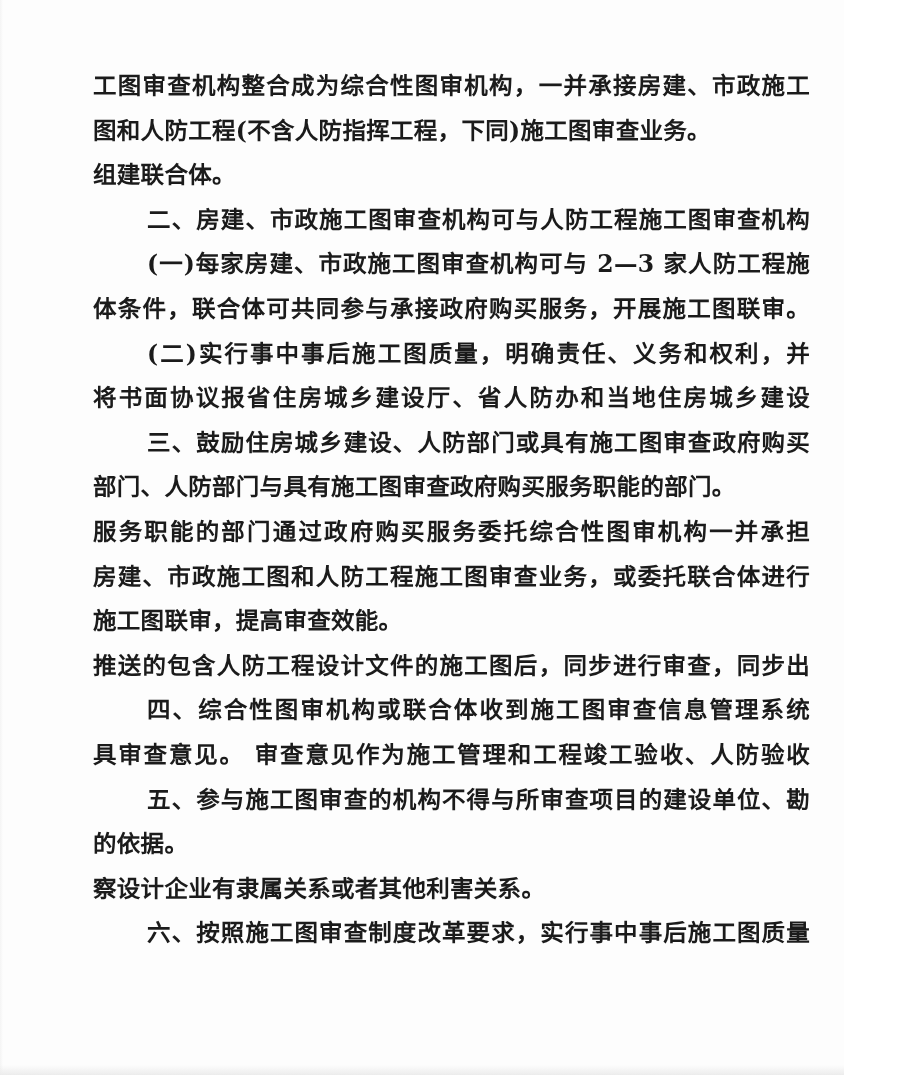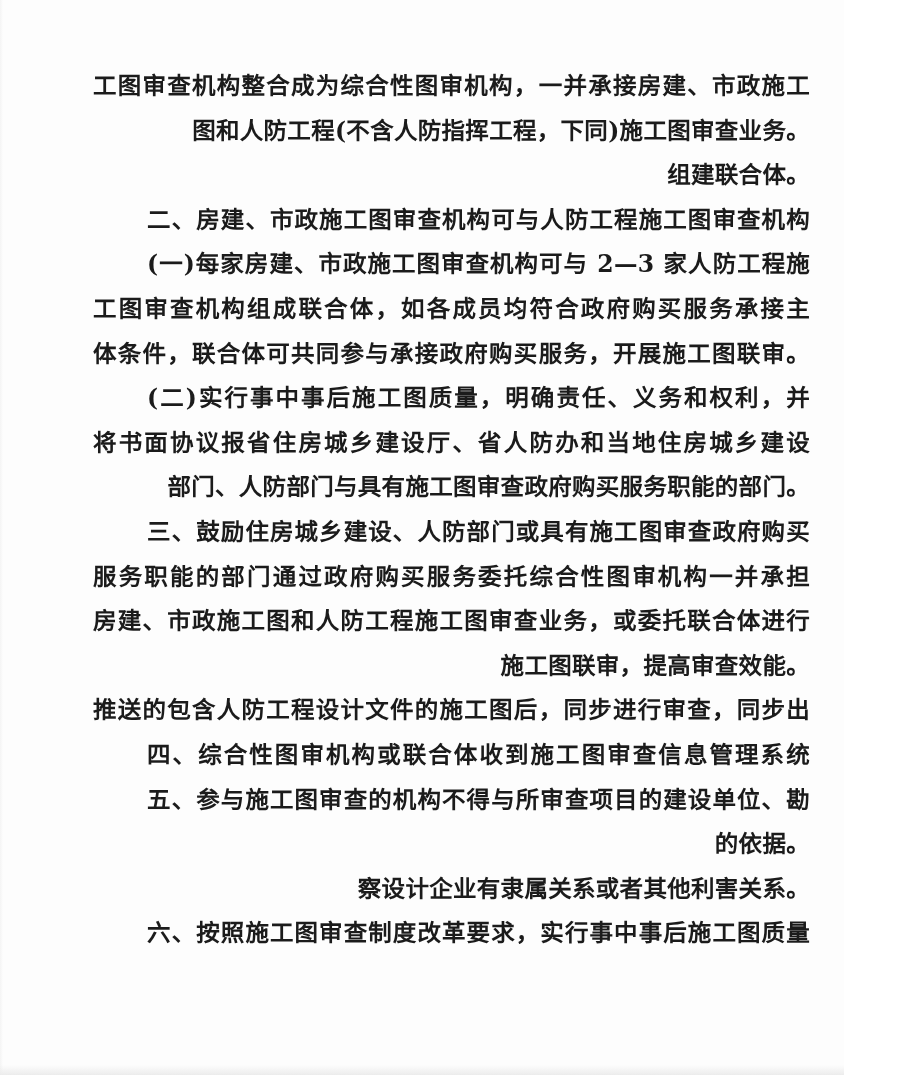--- a/index.html
+++ b/index.html
@@ -24,21 +24,21 @@
     width: 717px;
     color: var(--text-color, #1b1b1b);
   }
   .line {
     height: 44.6px;
     line-height: 44.6px;
     font-size: 23.5px;
     font-weight: bold;
     letter-spacing: 0.3px;
     white-space: normal;
-    text-align: right;
+    text-align: left;
   }
   .line.justify {
     text-align: justify;
     text-align-last: justify;
     text-justify: inter-character;
   }
   .line.indent {
     text-indent: 2.3em;
   }
   .bottom-edge {
@@ -62,30 +62,30 @@
 <body>
 
 <div class="page" style="--page-bg: #fdfdfd; --text-color: #1b1b1b; --edge-color: #ececec;">
   <div class="side-edge"></div>
   <div class="textblock" id="textblock">
       <div class="line justify">工图审查机构整合成为综合性图审机构，一并承接房建、市政施工</div>
       <div class="line">图和人防工程(不含人防指挥工程，下同)施工图审查业务。</div>
       <div class="line">组建联合体。</div>
       <div class="line indent justify">二、房建、市政施工图审查机构可与人防工程施工图审查机构</div>
       <div class="line indent justify">(一)每家房建、市政施工图审查机构可与 2—3 家人防工程施</div>
-      <div class="line justify">工图审查机构组成联合体，如各成员均符合政府购买服务承接主</div>
       <div class="line justify">体条件，联合体可共同参与承接政府购买服务，开展施工图联审。</div>
       <div class="line indent justify">(二)实行事中事后施工图质量，明确责任、义务和权利，并</div>
       <div class="line justify">将书面协议报省住房城乡建设厅、省人防办和当地住房城乡建设</div>
+      <div class="line indent justify">三、鼓励住房城乡建设、人防部门或具有施工图审查政府购买</div>
       <div class="line">部门、人防部门与具有施工图审查政府购买服务职能的部门。</div>
-      <div class="line indent justify">三、鼓励住房城乡建设、人防部门或具有施工图审查政府购买</div>
       <div class="line justify">服务职能的部门通过政府购买服务委托综合性图审机构一并承担</div>
       <div class="line justify">房建、市政施工图和人防工程施工图审查业务，或委托联合体进行</div>
       <div class="line">施工图联审，提高审查效能。</div>
       <div class="line justify">推送的包含人防工程设计文件的施工图后，同步进行审查，同步出</div>
       <div class="line indent justify">四、综合性图审机构或联合体收到施工图审查信息管理系统</div>
+      <div class="line justify">具审查意见。 审查意见作为施工管理和工程竣工验收、人防验收</div>
       <div class="line indent justify">五、参与施工图审查的机构不得与所审查项目的建设单位、勘</div>
       <div class="line">的依据。</div>
       <div class="line">察设计企业有隶属关系或者其他利害关系。</div>
       <div class="line indent justify">六、按照施工图审查制度改革要求，实行事中事后施工图质量</div>
     </div>
   <div class="bottom-edge"></div>
 </div>
 
 </body></html>

